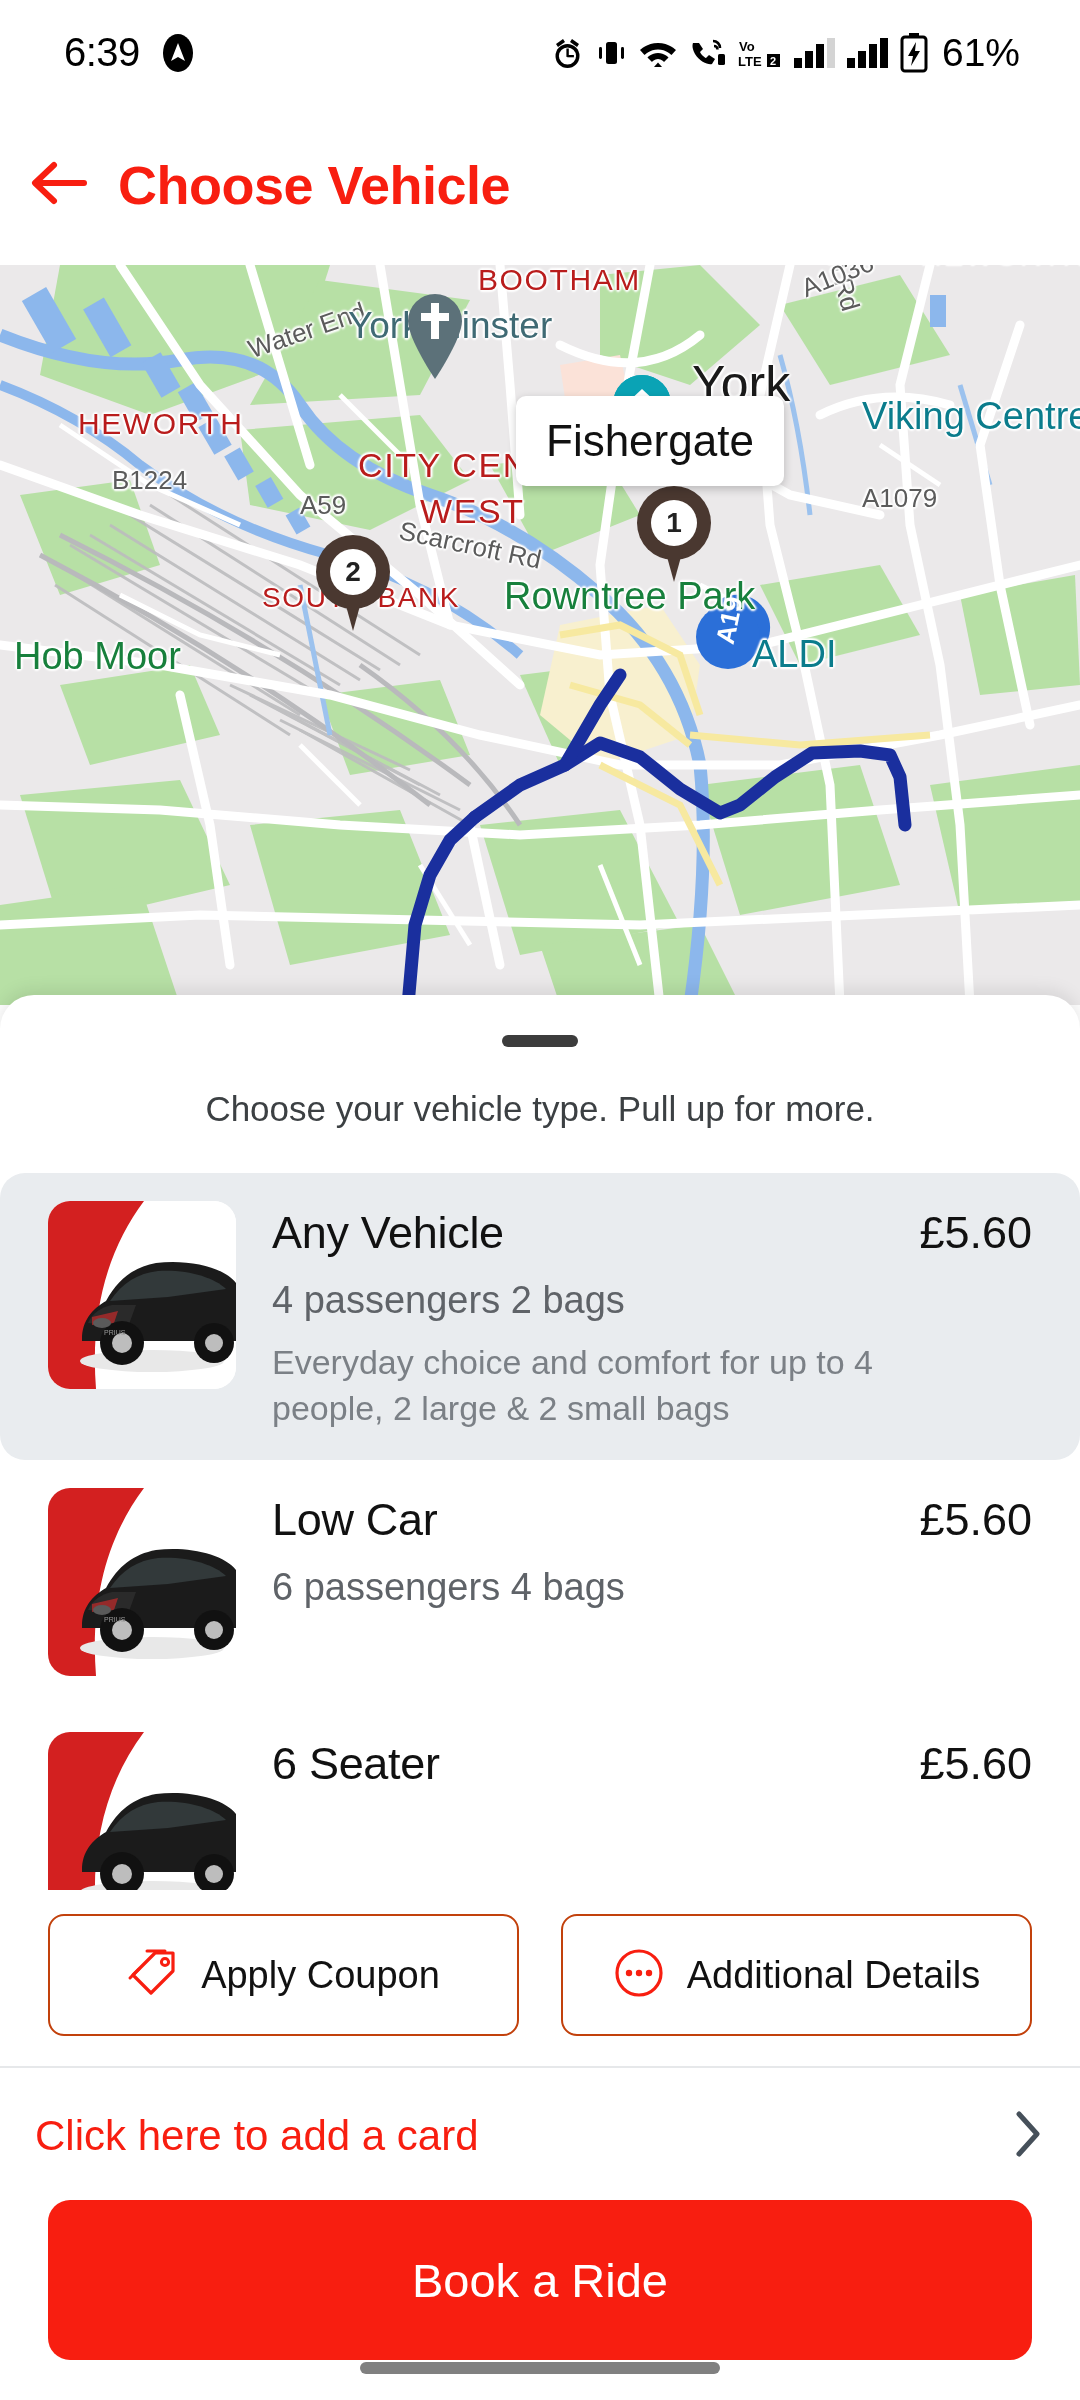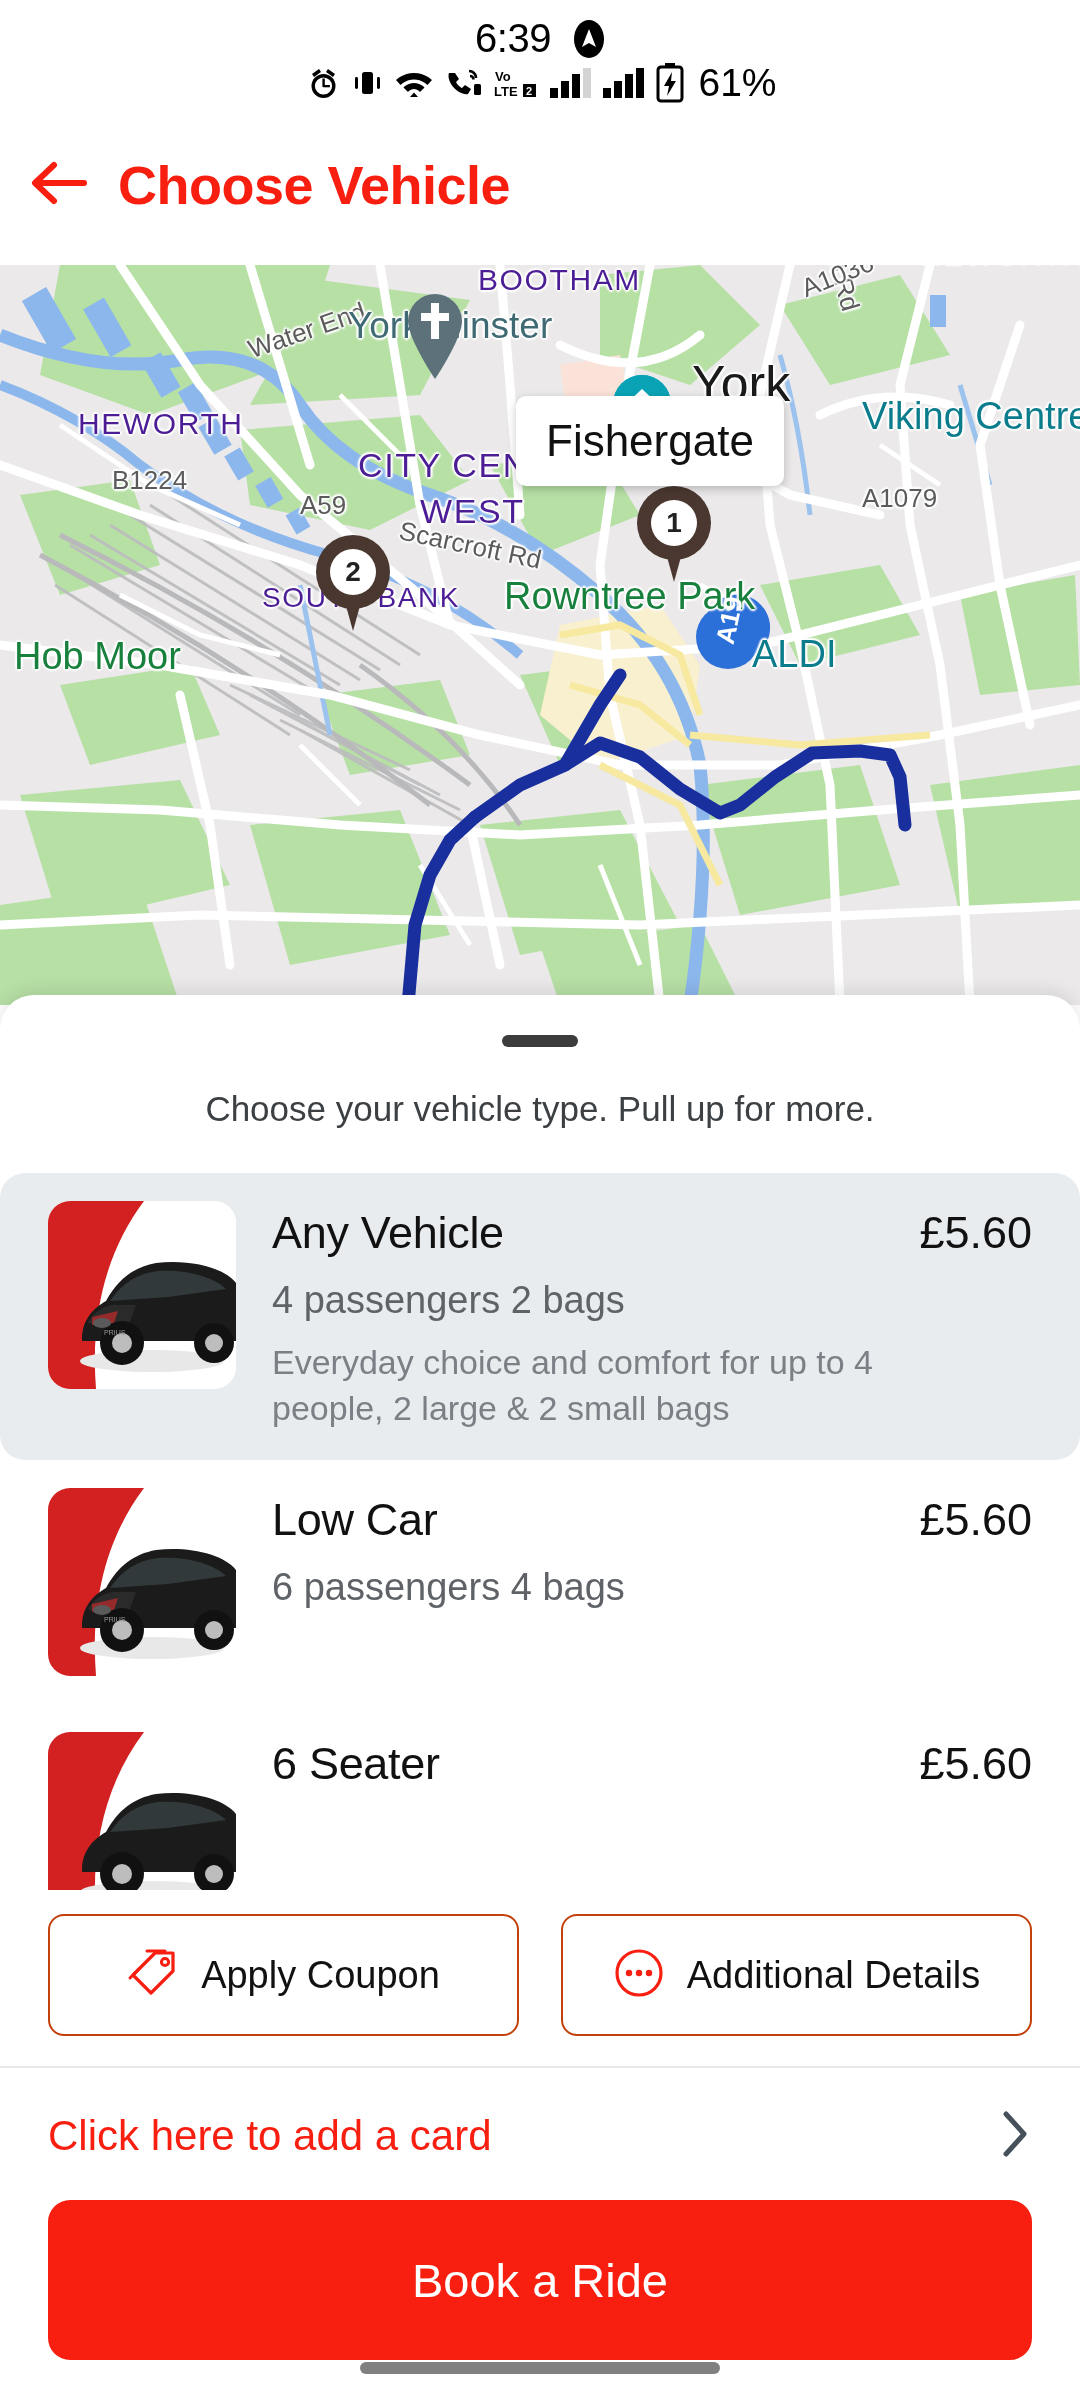--- a/index.html
+++ b/index.html
@@ -7,22 +7,22 @@
     width: 1080px; height: 2400px;
     background: #ffffff;
     font-family: "Liberation Sans", sans-serif;
     overflow: hidden;
   }
   #app { position: relative; width: 1080px; height: 2400px; background:#fff; }
 
   
   .statusbar {
     position: absolute; top: 0; left: 0; width: 1080px; height: 105px;
-    display: flex; align-items: center; justify-content: flex-end;
-    padding: 0 60px 0 64px; background: #fff; flex-direction: column;
+    display: flex; align-items: center; justify-content: space-between;
+    padding: 0 60px 0 64px; background: #fff;
   }
   .sb-left { display: flex; align-items: center; gap: 18px; }
   .sb-time { font-size: 40px; font-weight: 500; color:#000; letter-spacing:-0.5px; }
   .sb-right { display: flex; align-items: center; gap: 11px; }
   .sb-ico { display:flex; align-items:center; justify-content:center; }
   .sb-batt-text { font-size: 39px; font-weight: 500; color:#000; margin-left: 2px; }
 
   
   .header {
     position: absolute; top: 105px; left:0; width: 1080px; height: 160px;
@@ -35,21 +35,21 @@
   .map {
     position: absolute; top: 265px; left: 0; width: 1080px; height: 740px;
     overflow: hidden; background: #eceaec;
   }
   .map svg { position:absolute; top:0; left:0; }
   .mlbl {
     position:absolute; white-space:nowrap;
     text-shadow: 2px 0 2px #fff, -2px 0 2px #fff, 0 2px 2px #fff, 0 -2px 2px #fff,
                  1px 1px 2px #fff, -1px -1px 2px #fff;
   }
-  .mlbl.area   { color:#4c1d95; font-size:30px; letter-spacing:1.6px; }
+  .mlbl.area   { color:#b91c1c; font-size:30px; letter-spacing:1.6px; }
   .mlbl.city   { color:#1a1a1a; font-size:50px; letter-spacing:0px; }
   .mlbl.poi    { color:#3f6a74; font-size:37px; }
   .mlbl.park   { color:#17803c; font-size:38px; }
   .mlbl.teal   { color:#0b7c8c; font-size:38px; }
   .mlbl.road   { color:#5b5b5b; font-size:26px; }
 
   .pin-num {
     position:absolute; width: 74px; height: 96px;
   }
   .pin-num .head {
@@ -113,21 +113,21 @@
   .act-btn {
     flex:1 1 0; height: 122px; border:2px solid #c2410c; border-radius: 16px;
     display:flex; align-items:center; justify-content:center; gap: 22px;
     background:#fff; cursor:pointer;
   }
   .act-label { font-size: 38px; color:#111; }
   .divider { height:2px; background:#e6e8ea; width:100%; }
 
   .card-row {
     display:flex; align-items:center; justify-content:space-between;
-    padding: 40px 48px 28px; cursor:pointer;
+    padding: 40px 35px 28px; cursor:pointer;
   }
   .card-text { font-size: 42px; color:#F81E10; }
 
   .book-btn {
     margin: 8px 48px 0; height: 160px; background:#F81E10; border-radius: 22px;
     display:flex; align-items:center; justify-content:center; cursor:pointer;
   }
   .book-label { font-size: 47px; color:#fff; }
 
   .gesturebar {

